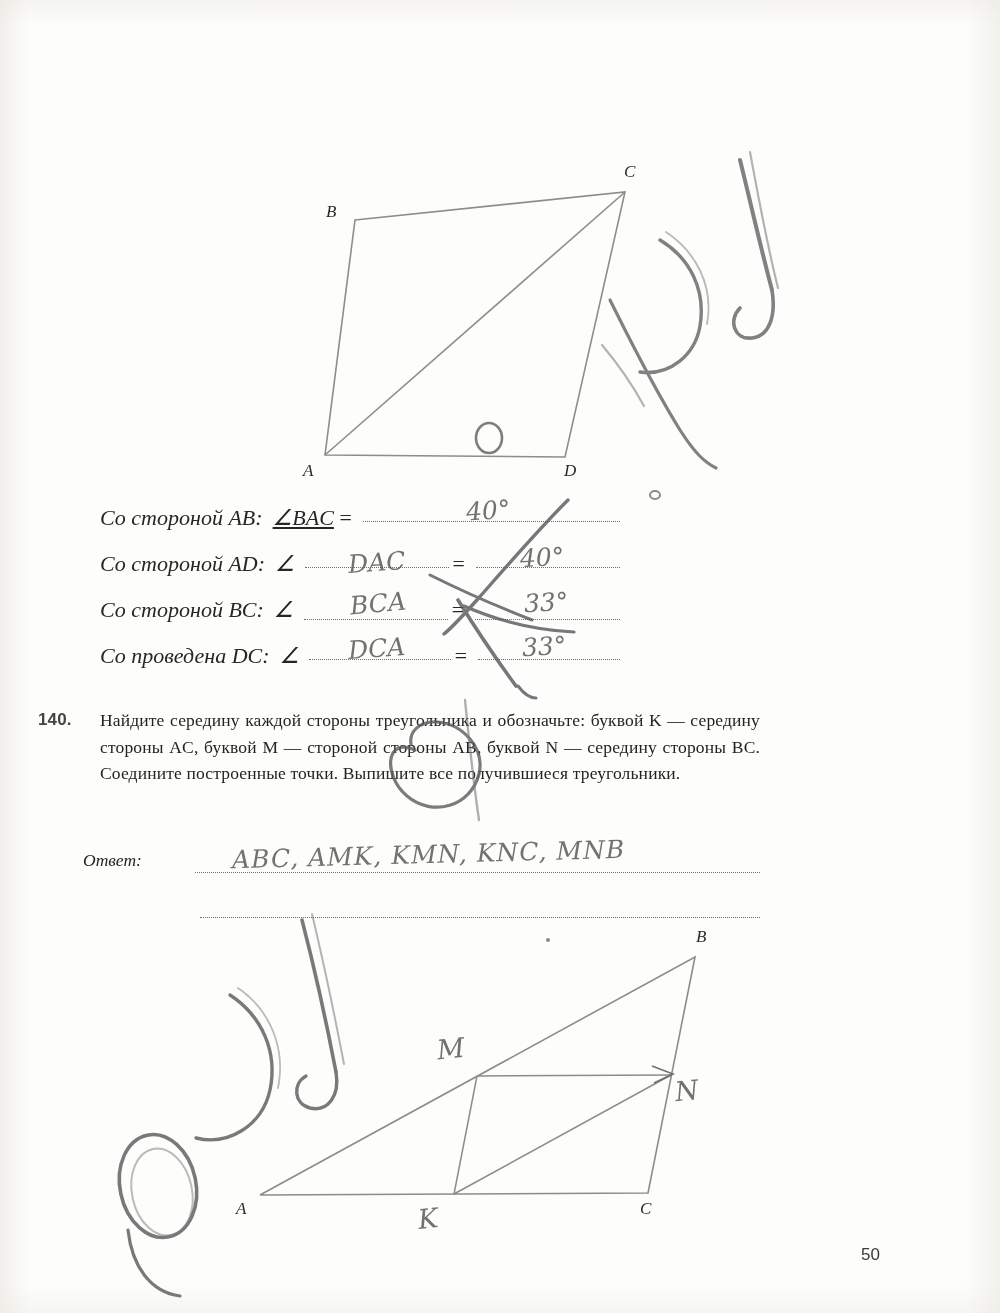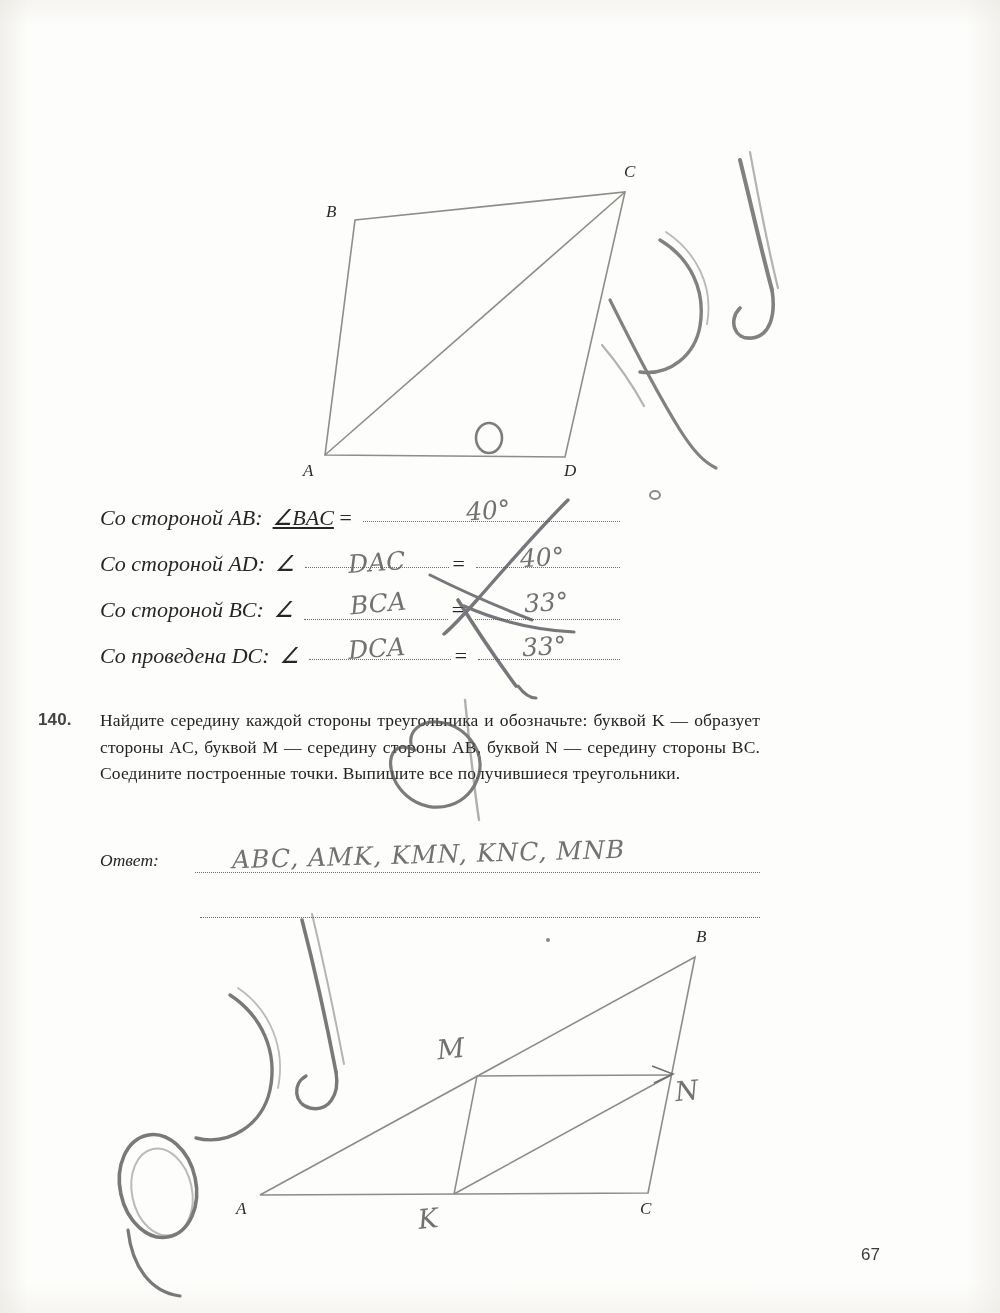--- a/index.html
+++ b/index.html
@@ -201,24 +201,24 @@
       <path d="M168 20 C140 48 112 80 84 112 C68 130 56 144 44 154" stroke-width="3.4"></path>
       <path d="M30 95 C60 110 96 126 132 140" stroke-width="3"></path>
       <path d="M64 126 C96 140 130 150 174 152" stroke-width="3.2"></path>
       <path d="M58 120 C74 146 94 176 116 206" stroke-width="3.6"></path>
       <path d="M118 206 C124 214 130 218 136 218" stroke-width="3"></path>
     </g>
   </svg>
 
   <div class="task" style="left:100px; top:707px; width:660px;">
     <span class="num">140.</span>
-    <p>Найдите середину каждой стороны треугольника и обозначьте: буквой K — образует стороны AC, буквой M — середину стороны AB, буквой N — середину стороны BC. Соедините построенные точки. Выпишите все получившиеся треугольники.</p>
-  </div>
-
-  <span class="ans-label-180" style="left:100px; top:850px;">Ответ:</span>
+    <p>Найдите середину каждой стороны треугольника и обозначьте: буквой K — середину стороны AC, буквой M — стороной стороны AB, буквой N — середину стороны BC. Соедините построенные точки. Выпишите все получившиеся треугольники.</p>
+  </div>
+
+  <span class="ans-label-180" style="left:83px; top:850px;">Ответ:</span>
   <div class="dotline" style="left:195px; top:872px; width:565px;"></div>
   <div class="dotline" style="left:200px; top:917px; width:560px;"></div>
 
   <span class="hand" style="left:232px; top:840px; font-size:25px; letter-spacing:1px; transform:rotate(-1.5deg);">ABC, AMK, KMN, KNC, MNB</span>
 
   <svg class="fig" style="left:375px; top:700px;" width="190" height="240" viewBox="0 0 190 240">
     <g fill="none" stroke="#5b5b5d" stroke-linecap="round" opacity="0.8">
       <path d="M40 50 C10 36 8 76 32 96 C58 118 96 106 104 74 C110 48 88 24 62 22 C44 21 34 32 36 44" stroke-width="3.2"></path>
       <path d="M90 0 C94 40 98 80 104 120" stroke-width="2.4" opacity="0.6"></path>
     </g>
@@ -254,14 +254,14 @@
       <ellipse cx="48" cy="286" rx="38" ry="52" stroke-width="3.6" transform="rotate(-12 48 286)"></ellipse>
       <ellipse cx="52" cy="292" rx="30" ry="44" stroke-width="2" opacity="0.5" transform="rotate(-12 52 292)"></ellipse>
       <path d="M18 330 C22 366 40 392 70 396" stroke-width="3.2"></path>
     </g>
   </svg>
 
   <svg class="fig" style="left:540px; top:930px;" width="40" height="20" viewBox="0 0 40 20">
     <circle cx="8" cy="10" r="2" fill="#6a6a68" opacity="0.8"></circle>
   </svg>
 
-  <div class="page-num">67</div>
+  <div class="page-num">50</div>
 </div>
 
 </body></html>

